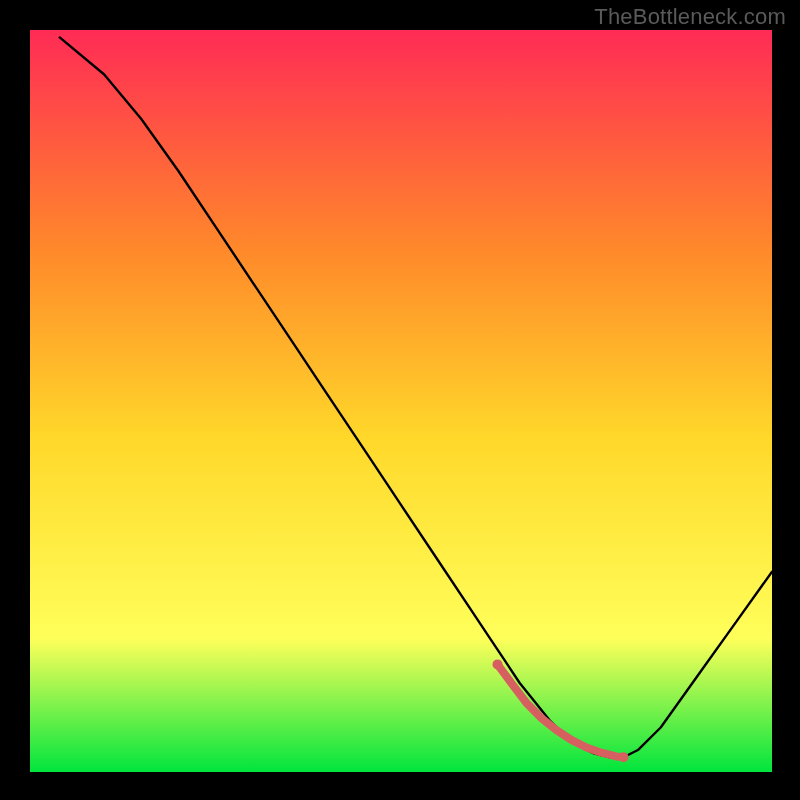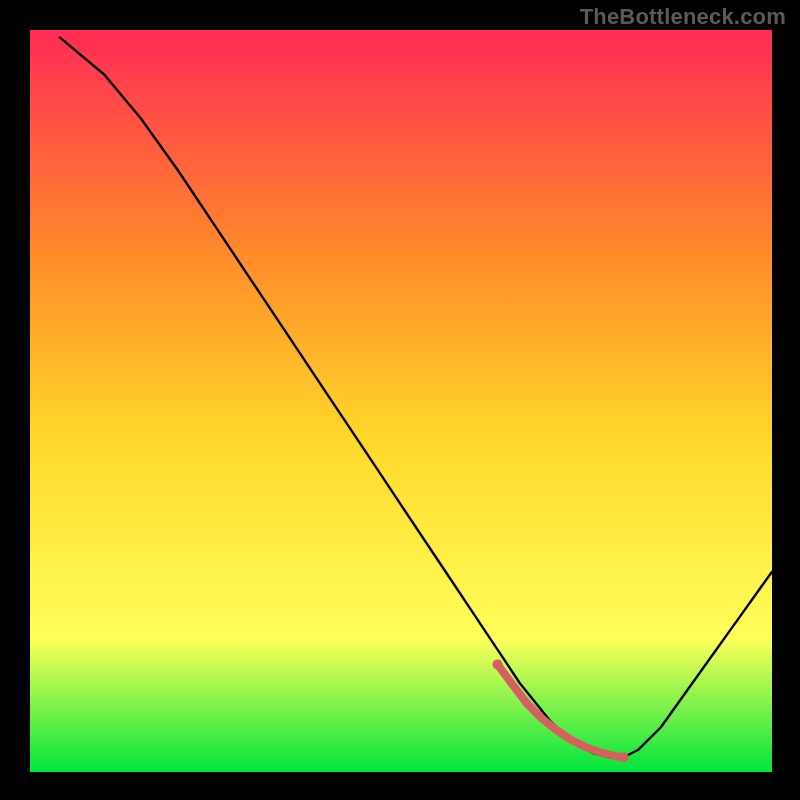--- a/index.html
+++ b/index.html
@@ -15,21 +15,21 @@
     position: relative;
     width: 800px;
     height: 800px;
   }
   .watermark {
     position: absolute;
     top: 4px;
     right: 14px;
     color: #5a5a5a;
     font-size: 22px;
-    font-weight: 700;
+    font-weight: 400;
     letter-spacing: 0.2px;
     z-index: 5;
   }
   svg.plot {
     position: absolute;
     top: 0;
     left: 0;
   }
 </style>
 </head>

